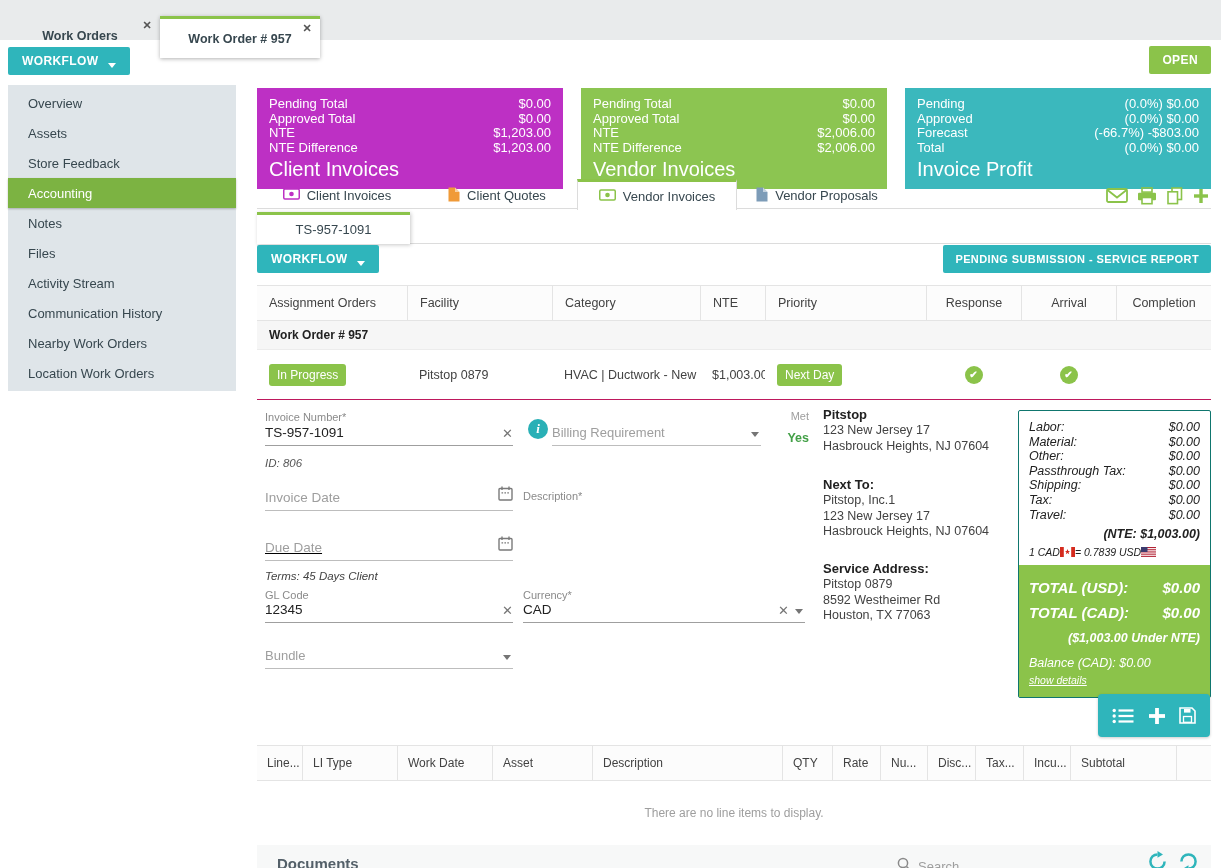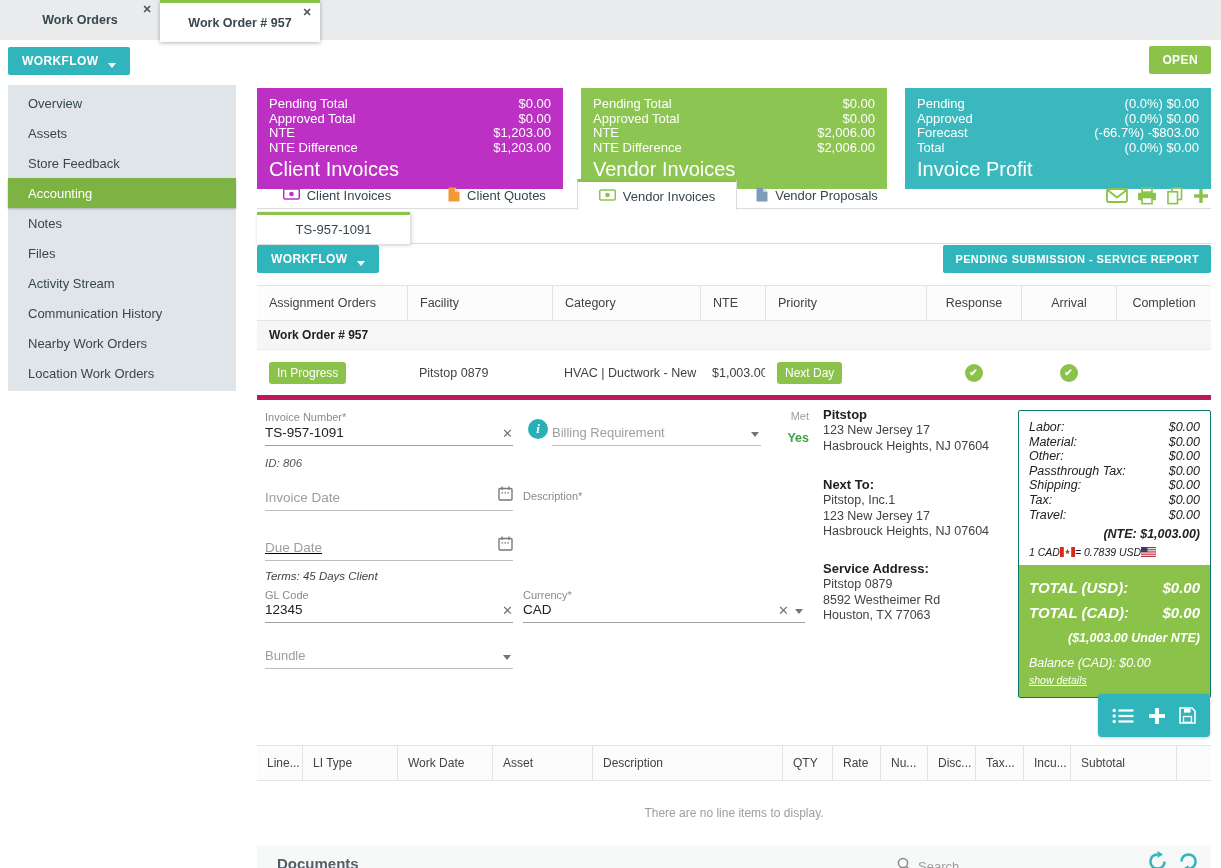--- a/index.html
+++ b/index.html
@@ -1,21 +1,21 @@
 <!DOCTYPE html>
 <html><head>
 <meta charset="utf-8">
 <style>
   * { margin:0; padding:0; box-sizing:border-box; }
   body { font-family:"Liberation Sans", sans-serif; background:#fff; }
   .page { position:relative; width:1221px; height:868px; overflow:hidden; background:#fff; }
 
   
   .tabbar { position:absolute; top:0; left:0; width:100%; height:40px; background:#e9ebec; }
-  .wtab { position:absolute; top:0; height:40px; display:flex; align-items:center; justify-content:center;
+  .wtab { position:absolute; top:16px; height:40px; display:flex; align-items:center; justify-content:center;
           font-size:12.5px; font-weight:700; color:#37474f; cursor:pointer; }
   .wtab-inactive { left:0; width:160px; }
   .wtab-active { left:160px; width:160px; height:42px; background:#fff; border-top:3px solid #8bc34a;
                  box-shadow:0 1px 4px rgba(0,0,0,.3); }
   .tabclose { position:absolute; top:2px; right:6px; width:14px; height:14px; color:#555; font-size:11px;
               display:flex; align-items:center; justify-content:center; cursor:pointer; }
   .tabclose::after { content:"✕"; }
 
   
   .btn { display:inline-flex; align-items:flex-end; gap:9px; background:#2fb5bb; color:#fff; font-weight:700;
@@ -60,21 +60,21 @@
 
   
   .atable { position:absolute; top:197px; left:0; width:100%; }
   .athead { display:flex; height:36px; background:#fcfcfc; border-top:1px solid #e4e4e4; border-bottom:1px solid #e4e4e4; }
   .ath { display:flex; align-items:center; height:100%; padding-left:12px; font-size:12.5px; color:#424242; }
   .ath + .ath { border-left:1px solid #e4e4e4; }
   .c1{width:150px}.c2{width:145px}.c3{width:148px}.c4{width:65px}.c5{flex:1}
   .c6,.c7,.c8{width:95px;justify-content:center;padding-left:0;}
   .agroup { height:29px; background:#f6f6f6; border-bottom:1px solid #ececec; display:flex; align-items:center;
             padding-left:12px; font-size:12px; font-weight:700; color:#212121; }
-  .arow { height:50px; display:flex; align-items:center; border-bottom:5px solid #be185d; }
+  .arow { height:50px; display:flex; align-items:center; border-bottom:1px solid #be185d; }
   .ad { display:flex; align-items:center; height:100%; padding-left:12px; font-size:12.5px; color:#424242; white-space:nowrap; overflow:hidden; }
   .badge { background:#8bc34a; color:#fff; font-size:12px; padding:4px 8px; border-radius:3px; }
   .chk { width:18px; height:18px; border-radius:50%; background:#8bc34a; color:#fff; display:flex; align-items:center;
          justify-content:center; font-size:10px; font-weight:700; }
   .chk::after { content:"✔"; }
 
   
   .formarea { position:absolute; top:317px; left:0; width:100%; height:290px; }
   .flabel { position:absolute; font-size:11px; color:#8a8a8a; }
   .field { position:absolute; border-bottom:1px solid #9f9f9f; display:flex; align-items:flex-end; padding-bottom:5px; }

